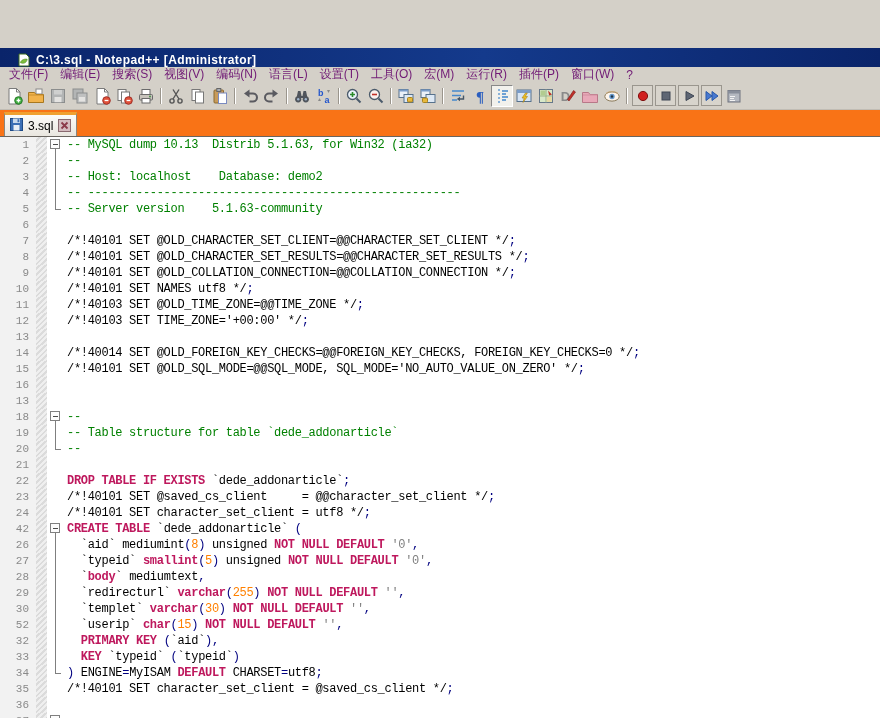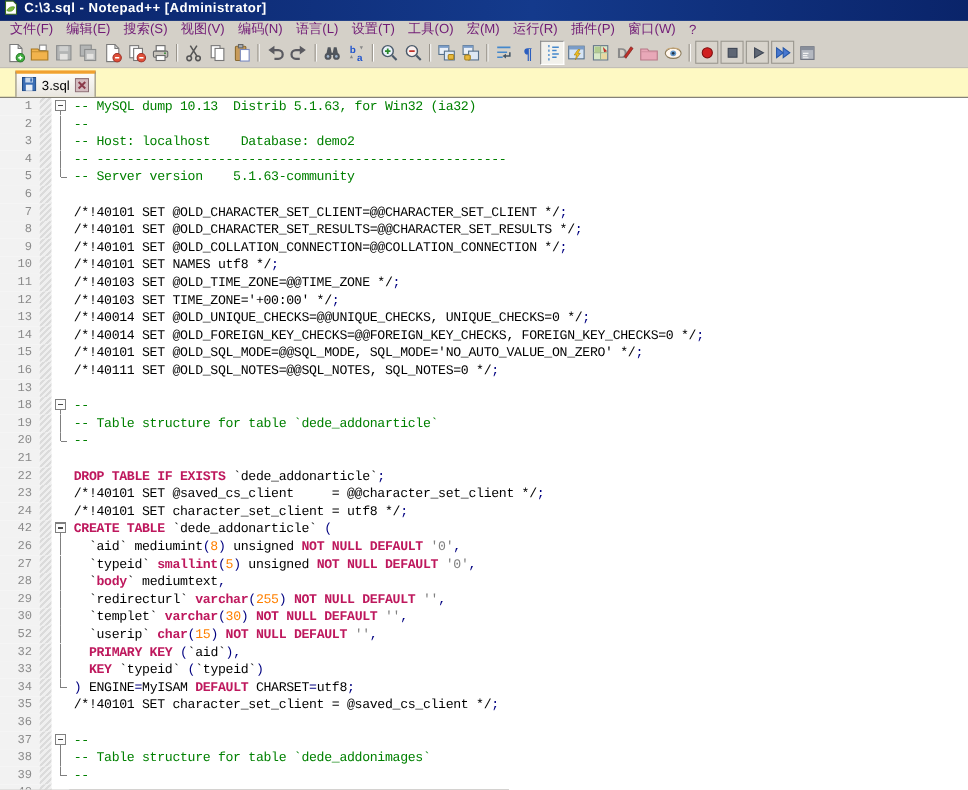--- a/index.html
+++ b/index.html
@@ -1,35 +1,35 @@
 <!DOCTYPE html>
 <html><head>
 <meta charset="utf-8">
 <style>
   html,body{margin:0;padding:0;background:#777;}
   .window{width:880px;height:718px;background:#D4D0C8;overflow:hidden;display:flex;flex-direction:column;
     font-family:"Liberation Sans",sans-serif;-webkit-font-smoothing:none;}
   
   .titlebar{height:19px;flex:none;background:linear-gradient(90deg,#0A246A,#143A8C 55%,#0A246A);
-    display:flex;align-items:flex-start;padding-left:3px;gap:5px;}
+    display:flex;align-items:flex-end;padding-left:17px;gap:5px;margin-top:48px;}
   .title-text{color:#FFFFFF;font-weight:bold;font-size:12px;letter-spacing:.4px;white-space:nowrap;}
   .app-icon{display:flex;align-items:center;}
   
   .menubar{height:15px;flex:none;display:flex;align-items:center;font-size:12px;color:#701a75;padding-left:3px;}
   .menu-item{padding:0 6px;white-space:nowrap;}
   
   .toolbar{height:27px;flex:none;display:flex;align-items:center;padding-left:3px;border-bottom:1px solid #C0BCB4;}
   .tbtn{width:22px;height:22px;flex:none;display:flex;align-items:center;justify-content:center;box-sizing:border-box;}
   .tbtn.disabled{opacity:.62;filter:grayscale(55%);}
   .tbtn.pressed{background:#F2F1EC;border:1px solid #888;border-right-color:#FFF;border-bottom-color:#FFF;}
   .tbtn.outlined{border:1px solid #9A968E;background:#D8D4CC;width:21px;height:21px;margin:0 1px;}
   .tsep{width:8px;height:22px;flex:none;position:relative;}
   .tsep::before{content:"";position:absolute;left:3px;top:3px;bottom:3px;width:1px;background:#9A958C;box-shadow:1px 0 0 #FFFFFF;}
   
-  .tabbar{height:27px;flex:none;display:flex;align-items:flex-end;padding-left:14px;border-bottom:1px solid #69655F;box-sizing:border-box;background:#fef9c3;}
+  .tabbar{height:27px;flex:none;display:flex;align-items:flex-end;padding-left:4px;border-bottom:1px solid #69655F;box-sizing:border-box;background:#f97316;}
   .tab{height:24px;display:flex;align-items:center;gap:5px;padding:0 5px 0 5px;margin-bottom:0;
     border:1px solid #8A867E;border-bottom:none;border-top:3px solid #F0A030;
     background:linear-gradient(#FCFBF9,#E9E6DF);font-size:12px;color:#000;box-sizing:border-box;}
   .tab-label{white-space:nowrap;}
   .tab-close{display:flex;align-items:center;}
   
   .editor{flex:1;background:#FFFFFF;overflow:hidden;display:flex;flex-direction:column;
     font-family:"Liberation Mono","DejaVu Sans Mono",monospace;font-size:12px;letter-spacing:-0.3px;cursor:text;}
   .line{display:flex;height:16px;flex:none;white-space:pre;}
   .ln{width:36px;flex:none;background:#F2F2F2;color:#8A8A8A;text-align:right;padding-right:7px;
@@ -338,24 +338,24 @@
             <line x1="8" y1="0" x2="8" y2="8" stroke="#7F7F7F"></line>
             <line x1="8" y1="8" x2="14" y2="8" stroke="#7F7F7F"></line>
           </svg></span><span class="code"><span class="sg-c">-- Server version    5.1.63-community</span></span></div>
       <div class="line"><span class="ln">6</span><span class="bm"></span><span class="fold"></span><span class="code"></span></div>
       <div class="line"><span class="ln">7</span><span class="bm"></span><span class="fold"></span><span class="code"><span class="sg-t">/*!40101 SET @OLD_CHARACTER_SET_CLIENT=@@CHARACTER_SET_CLIENT */</span><span class="sg-o">;</span></span></div>
       <div class="line"><span class="ln">8</span><span class="bm"></span><span class="fold"></span><span class="code"><span class="sg-t">/*!40101 SET @OLD_CHARACTER_SET_RESULTS=@@CHARACTER_SET_RESULTS */</span><span class="sg-o">;</span></span></div>
       <div class="line"><span class="ln">9</span><span class="bm"></span><span class="fold"></span><span class="code"><span class="sg-t">/*!40101 SET @OLD_COLLATION_CONNECTION=@@COLLATION_CONNECTION */</span><span class="sg-o">;</span></span></div>
       <div class="line"><span class="ln">10</span><span class="bm"></span><span class="fold"></span><span class="code"><span class="sg-t">/*!40101 SET NAMES utf8 */</span><span class="sg-o">;</span></span></div>
       <div class="line"><span class="ln">11</span><span class="bm"></span><span class="fold"></span><span class="code"><span class="sg-t">/*!40103 SET @OLD_TIME_ZONE=@@TIME_ZONE */</span><span class="sg-o">;</span></span></div>
       <div class="line"><span class="ln">12</span><span class="bm"></span><span class="fold"></span><span class="code"><span class="sg-t">/*!40103 SET TIME_ZONE='+00:00' */</span><span class="sg-o">;</span></span></div>
-      <div class="line"><span class="ln">13</span><span class="bm"></span><span class="fold"></span><span class="code"><span class="sg-t">/*!40014 SET @OLD_UNIQUE_CHECKS=@@UNIQUE_CHECKS, UNIQUE_CHECKS=0 */</span><span class="sg-o">;</span></span></div>
+      <div class="line"><span class="ln">13</span><span class="bm"></span><span class="fold"></span></div>
       <div class="line"><span class="ln">14</span><span class="bm"></span><span class="fold"></span><span class="code"><span class="sg-t">/*!40014 SET @OLD_FOREIGN_KEY_CHECKS=@@FOREIGN_KEY_CHECKS, FOREIGN_KEY_CHECKS=0 */</span><span class="sg-o">;</span></span></div>
       <div class="line"><span class="ln">15</span><span class="bm"></span><span class="fold"></span><span class="code"><span class="sg-t">/*!40101 SET @OLD_SQL_MODE=@@SQL_MODE, SQL_MODE='NO_AUTO_VALUE_ON_ZERO' */</span><span class="sg-o">;</span></span></div>
-      <div class="line"><span class="ln">16</span><span class="bm"></span><span class="fold"></span><span class="code"><span class="sg-t">/*!40111 SET @OLD_SQL_NOTES=@@SQL_NOTES, SQL_NOTES=0 */</span><span class="sg-o">;</span></span></div>
+      <div class="line"><span class="ln">16</span><span class="bm"></span><span class="fold"></span></div>
       <div class="line"><span class="ln">13</span><span class="bm"></span><span class="fold"></span><span class="code"></span></div>
       <div class="line"><span class="ln">18</span><span class="bm"></span><span class="fold"><svg width="16" height="16" shape-rendering="crispEdges">
             <line x1="8" y1="12" x2="8" y2="16" stroke="#7F7F7F"></line>
             <rect x="3.5" y="2.5" width="9" height="9" fill="#FCFCFC" stroke="#7F7F7F"></rect>
             <line x1="5.5" y1="7" x2="10.5" y2="7" stroke="#4A4A4A"></line>
           </svg></span><span class="code"><span class="sg-c">--</span></span></div>
       <div class="line"><span class="ln">19</span><span class="bm"></span><span class="fold"><svg width="16" height="16" shape-rendering="crispEdges">
             <line x1="8" y1="0" x2="8" y2="16" stroke="#7F7F7F"></line>
           </svg></span><span class="code"><span class="sg-c">-- Table structure for table `dede_addonarticle`</span></span></div>
       <div class="line"><span class="ln">20</span><span class="bm"></span><span class="fold"><svg width="16" height="16" shape-rendering="crispEdges">

